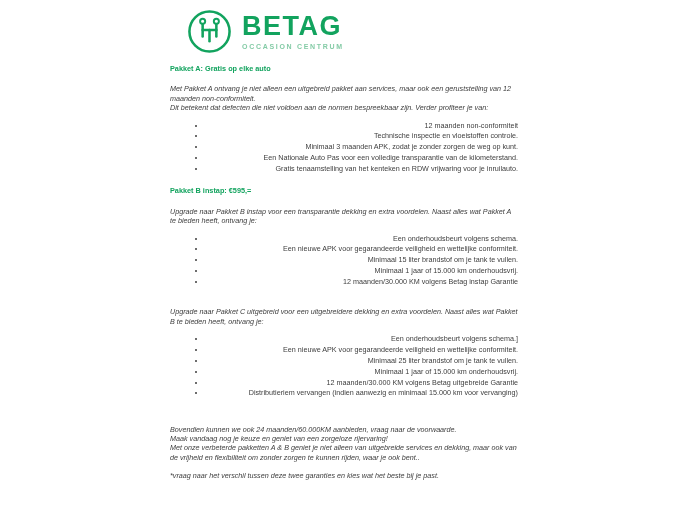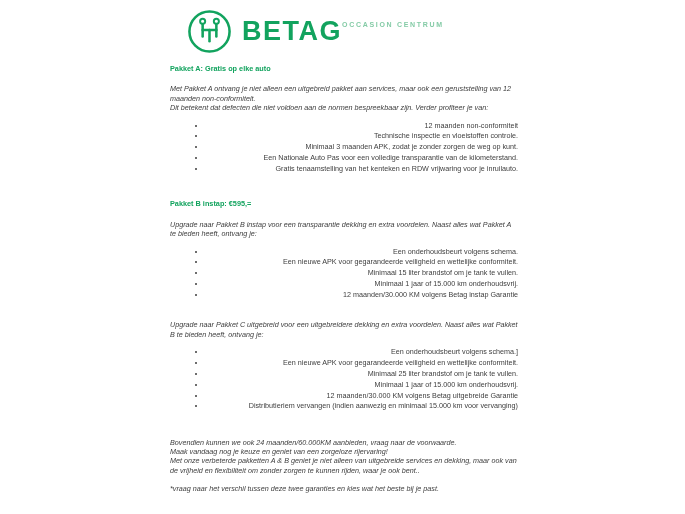--- a/index.html
+++ b/index.html
@@ -15,36 +15,36 @@
     width:685px;height:514px;
     background:#ffffff;
     overflow:hidden;
   }
   
   .logo{
     position:absolute;left:186px;top:8px;
     display:flex;align-items:center;gap:9px;
   }
   .logo-mark{width:47px;height:47px;display:block;}
-  .logo-text{display:flex;flex-direction:row;line-height:1;}
+  .logo-text{display:flex;flex-direction:column;line-height:1;}
   .logo-brand{
     font-size:27px;font-weight:bold;color:var(--green);
     letter-spacing:1.5px;
   }
   .logo-sub{
     margin-top:3px;
     font-size:7px;font-weight:bold;color:var(--green-light);
     letter-spacing:1.7px;
   }
   
   .content{
     position:absolute;left:170px;top:64px;width:348px;
     font-size:7.2px;color:var(--body);line-height:1.3;
   }
-  .section{margin-bottom:26px;}
+  .section{margin-bottom:13px;}
   .section-b{margin-bottom:21px;}
   .section-c{margin-bottom:27px;}
   h2{
     margin:0 0 11px 0;
     font-size:7.3px;font-weight:bold;color:var(--green);
   }
   p{margin:0;font-style:italic;}
   ul{
     margin:8px 0 0 0;
     padding:0 0 0 36px;

